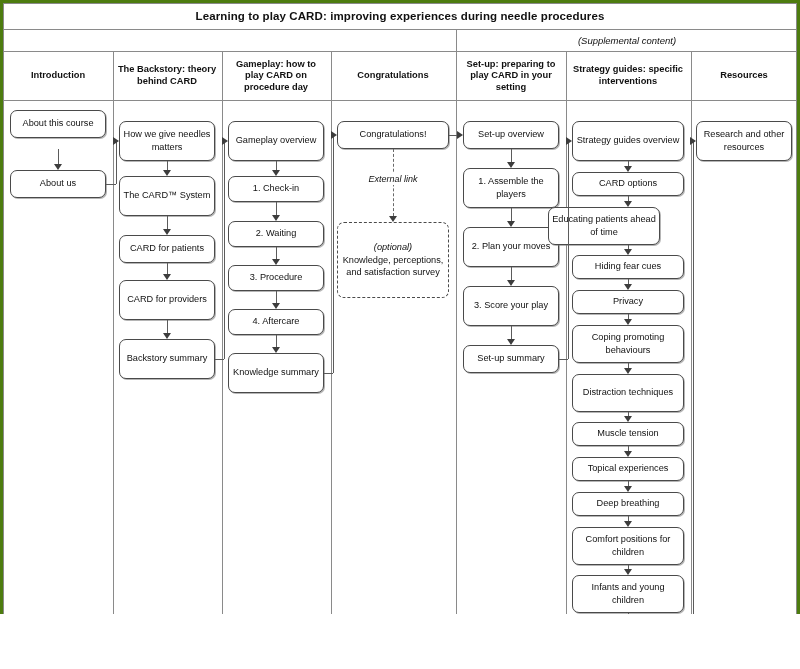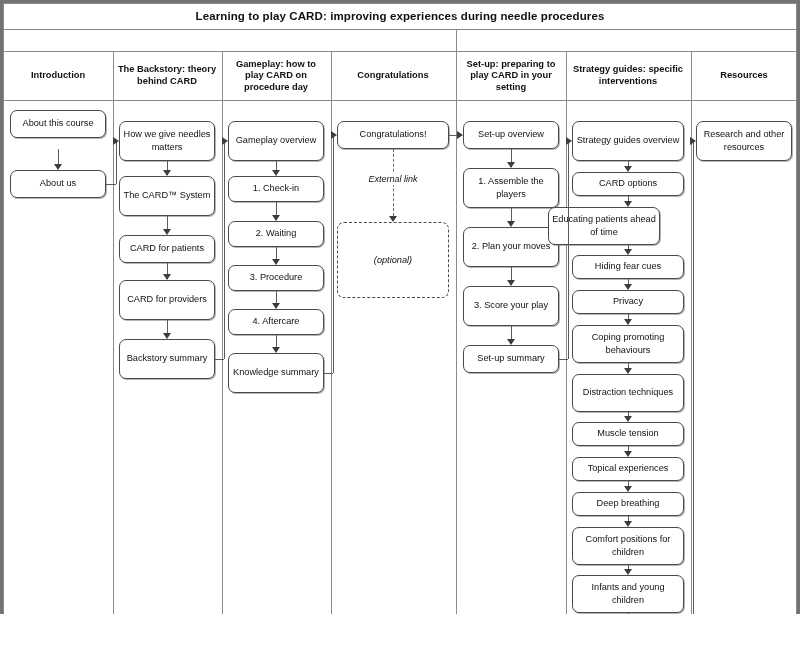--- a/index.html
+++ b/index.html
@@ -7,21 +7,21 @@
   body{
     font-family:"Liberation Sans", sans-serif;
     color:#111111;
     -webkit-font-smoothing:none;
   }
   #page{
     position:relative;
     width:800px;
     height:614px;
     box-sizing:border-box;
-    background:#737373;
+    background:#4d7c0f;
     overflow:hidden;
   }
 
   
   #frame{
     position:absolute;
     left:3px; top:3px;
     width:794px; height:663px;
     box-sizing:border-box;
     border:1.5px solid #8a8a8a;
@@ -136,20 +136,21 @@
 
 <div id="page">
   <div id="frame"></div>
 
   <div class="hrule" id="rule-title"></div>
   <div class="hrule" id="rule-sections"></div>
   <div class="hrule" id="rule-headers"></div>
 
   <div id="title">Learning to play CARD: improving experiences during needle procedures</div>
 
+  <div class="section-label" id="sec-supp">(Supplemental content)</div>
 
   <div id="dividers">
       <div class="vdiv" style="left: 113px;"></div>
       <div class="vdiv" style="left: 222px;"></div>
       <div class="vdiv" style="left: 331px;"></div>
       <div class="vdiv tall" style="left: 456px;"></div>
       <div class="vdiv" style="left: 566px;"></div>
       <div class="vdiv" style="left: 691px;"></div>
     </div>
   <div id="headers">
@@ -172,20 +173,21 @@
       <div class="node" style="left: 228px; top: 121px; width: 96px; height: 40px;">Gameplay overview</div>
       <div class="node" style="left: 228px; top: 176px; width: 96px; height: 26px;">1. Check-in</div>
       <div class="node" style="left: 228px; top: 221px; width: 96px; height: 26px;">2. Waiting</div>
       <div class="node" style="left: 228px; top: 265px; width: 96px; height: 26px;">3. Procedure</div>
       <div class="node" style="left: 228px; top: 309px; width: 96px; height: 26px;">4. Aftercare</div>
       <div class="node" style="left: 228px; top: 353px; width: 96px; height: 40px;">Knowledge summary</div>
       <div class="node" style="left: 337px; top: 121px; width: 112px; height: 28px;">Congratulations!</div>
       <div class="node dashed" style="left: 337px; top: 222px; width: 112px; height: 76px;">
         <div>
           <div class="ital">(optional)</div>
+          <div>Knowledge, perceptions, and satisfaction survey</div>
         </div>
       </div>
       <div class="node" style="left: 463px; top: 121px; width: 96px; height: 28px;">Set-up overview</div>
       <div class="node" style="left: 463px; top: 168px; width: 96px; height: 40px;">1. Assemble the players</div>
       <div class="node" style="left: 463px; top: 227px; width: 96px; height: 40px;">2. Plan your moves</div>
       <div class="node" style="left: 463px; top: 286px; width: 96px; height: 40px;">3. Score your play</div>
       <div class="node" style="left: 463px; top: 345px; width: 96px; height: 28px;">Set-up summary</div>
       <div class="node" style="left: 572px; top: 121px; width: 112px; height: 40px;">Strategy guides overview</div>
       <div class="node" style="left: 572px; top: 172px; width: 112px; height: 24px;">CARD options</div>
       <div class="node" style="left: 548px; top: 207px; width: 112px; height: 38px;">Educating patients ahead of time</div>

